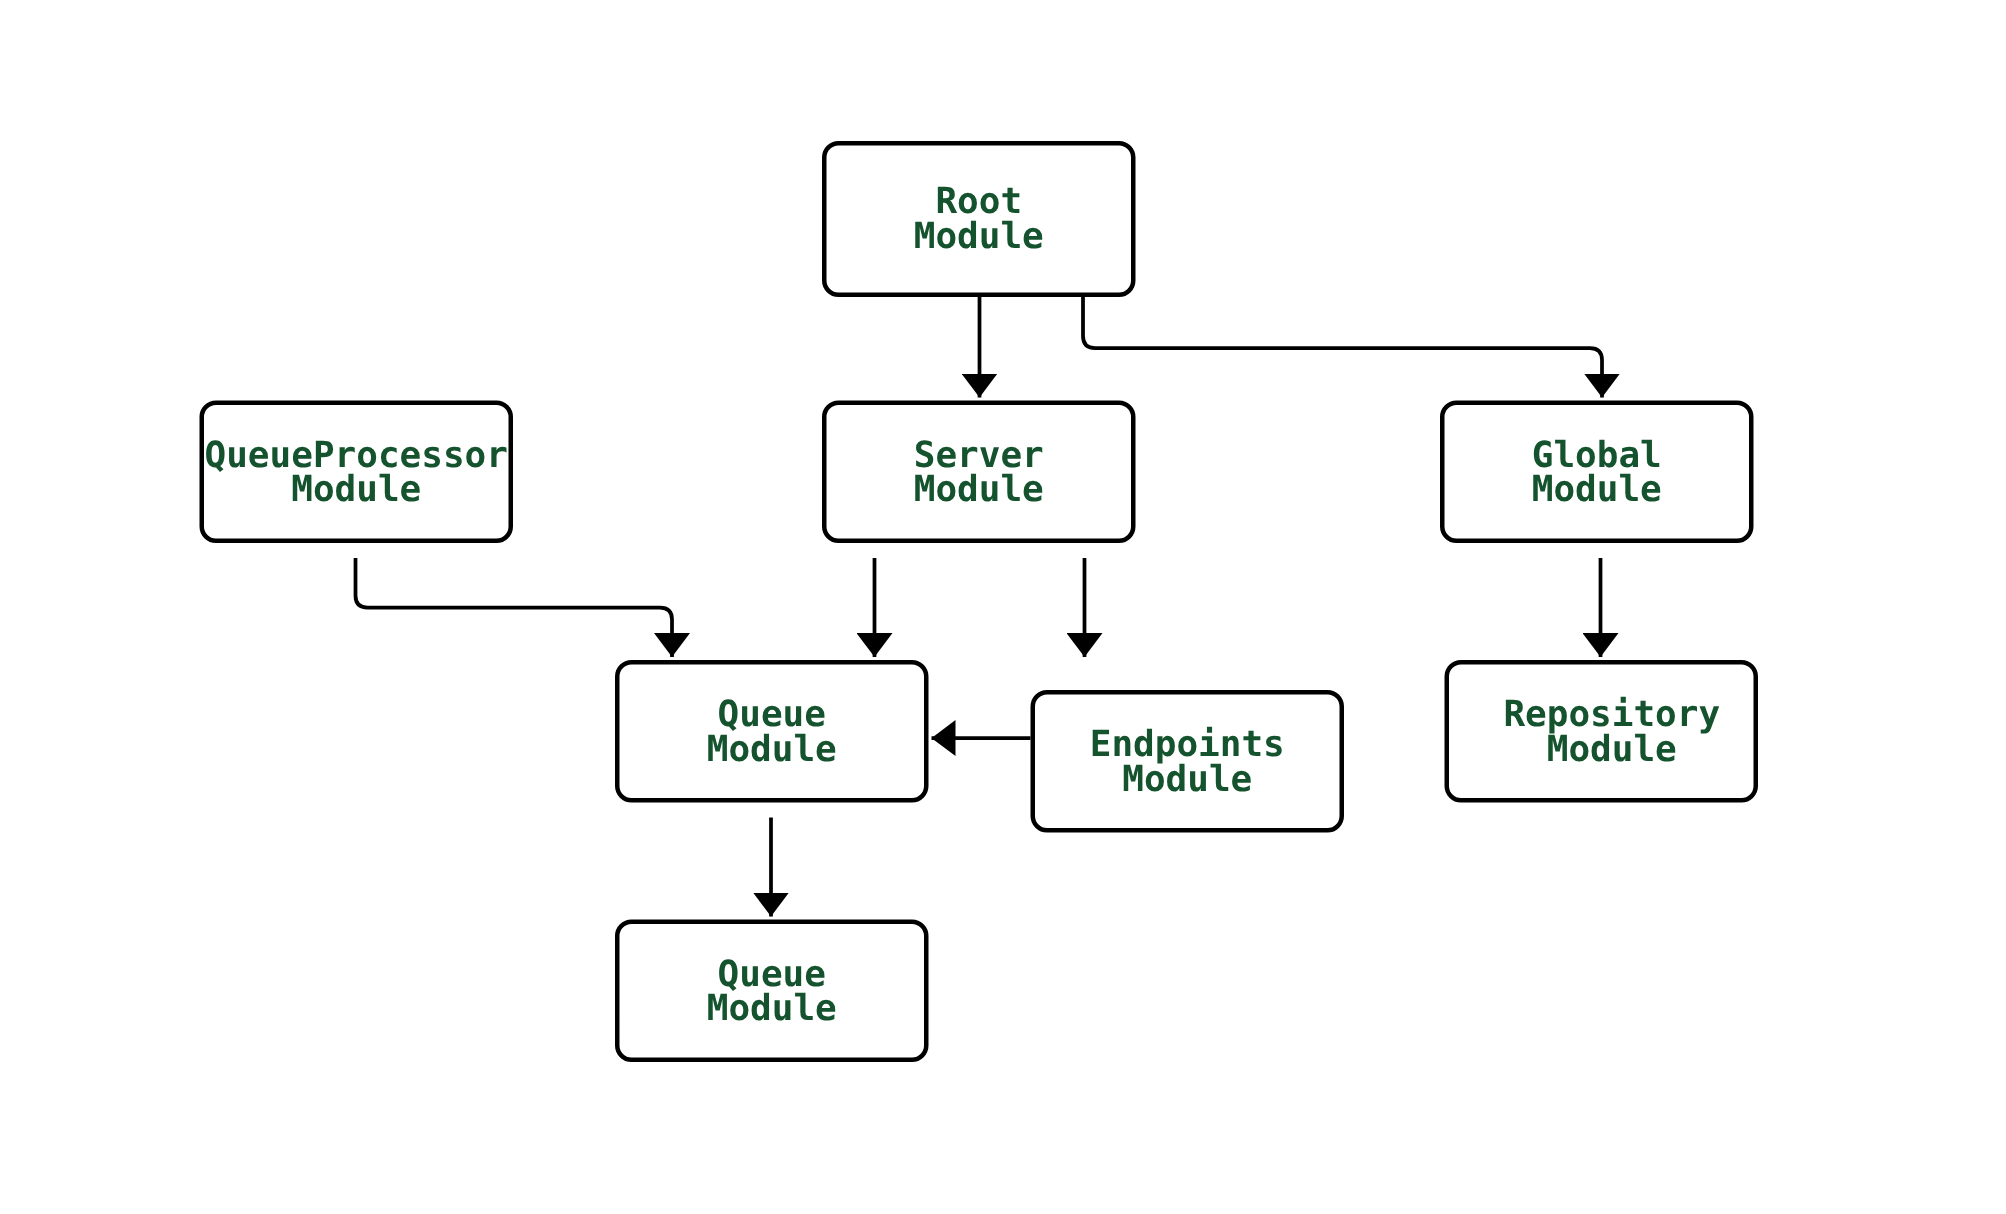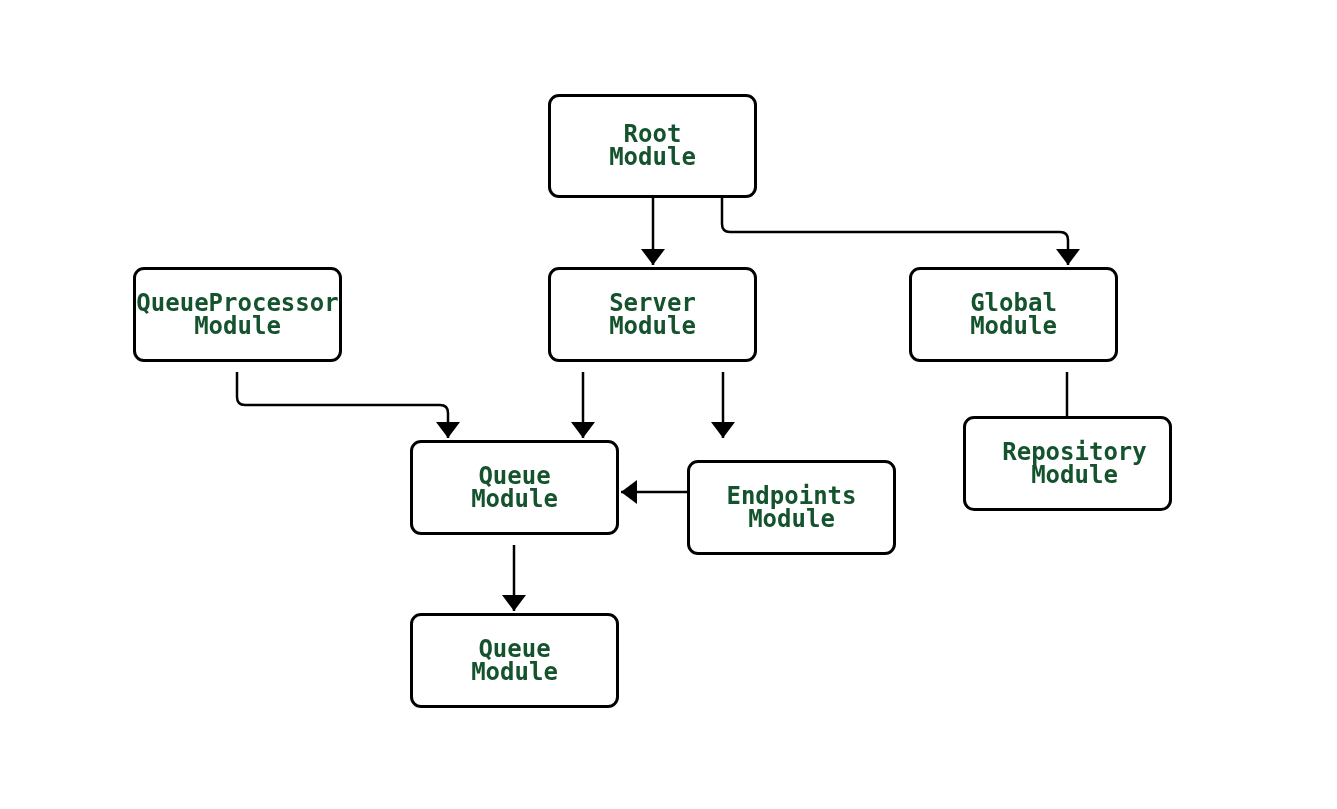--- a/index.html
+++ b/index.html
@@ -79,36 +79,36 @@
   <div class="node" style="left:133px; top:267px;">
     <span>QueueProcessor</span>
     <span>Module</span>
   </div>
 
   <div class="node" style="left:548px; top:267px;">
     <span>Server</span>
     <span>Module</span>
   </div>
 
-  <div class="node" style="left:909px; top:267px;">
+  <div class="node" style="left:960px; top:267px;">
     <span>Global</span>
     <span>Module</span>
   </div>
 
   <div class="node" style="left:410px; top:440px;">
     <span>Queue</span>
     <span>Module</span>
   </div>
 
   <div class="node" style="left:687px; top:460px;">
     <span>Endpoints</span>
     <span>Module</span>
   </div>
 
-  <div class="node" style="left:963px; top:416px;padding-left:14px;">
+  <div class="node" style="left:963px; top:440px;padding-left:14px;">
     <span>Repository</span>
     <span>Module</span>
   </div>
 
   <div class="node" style="left:410px; top:613px;text-align:right;">
     <span>Queue</span>
     <span>Module</span>
   </div>
 
 </div>

